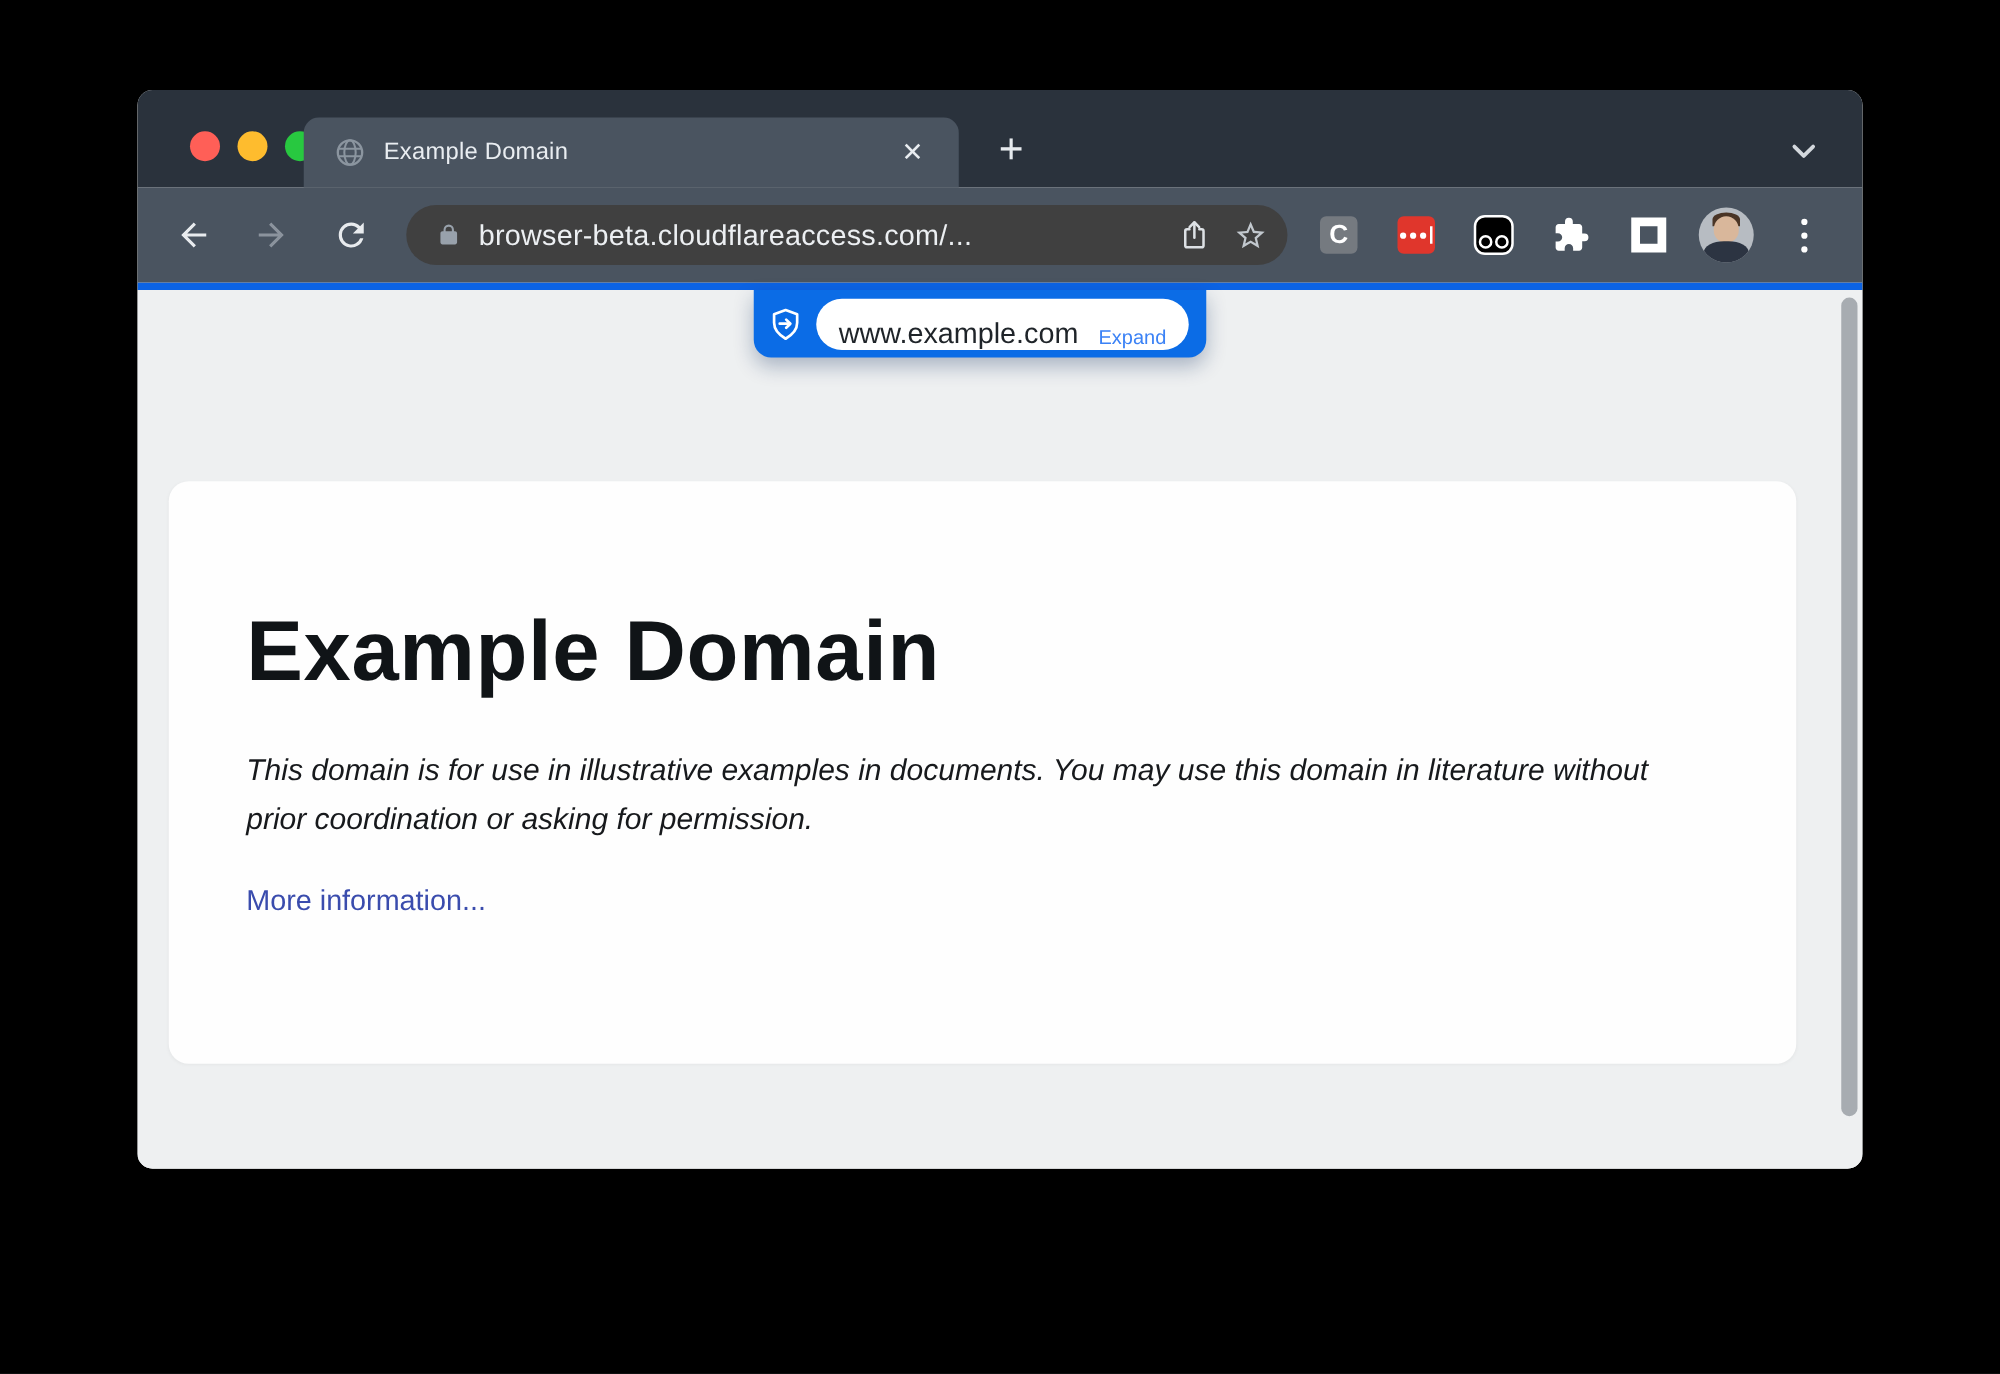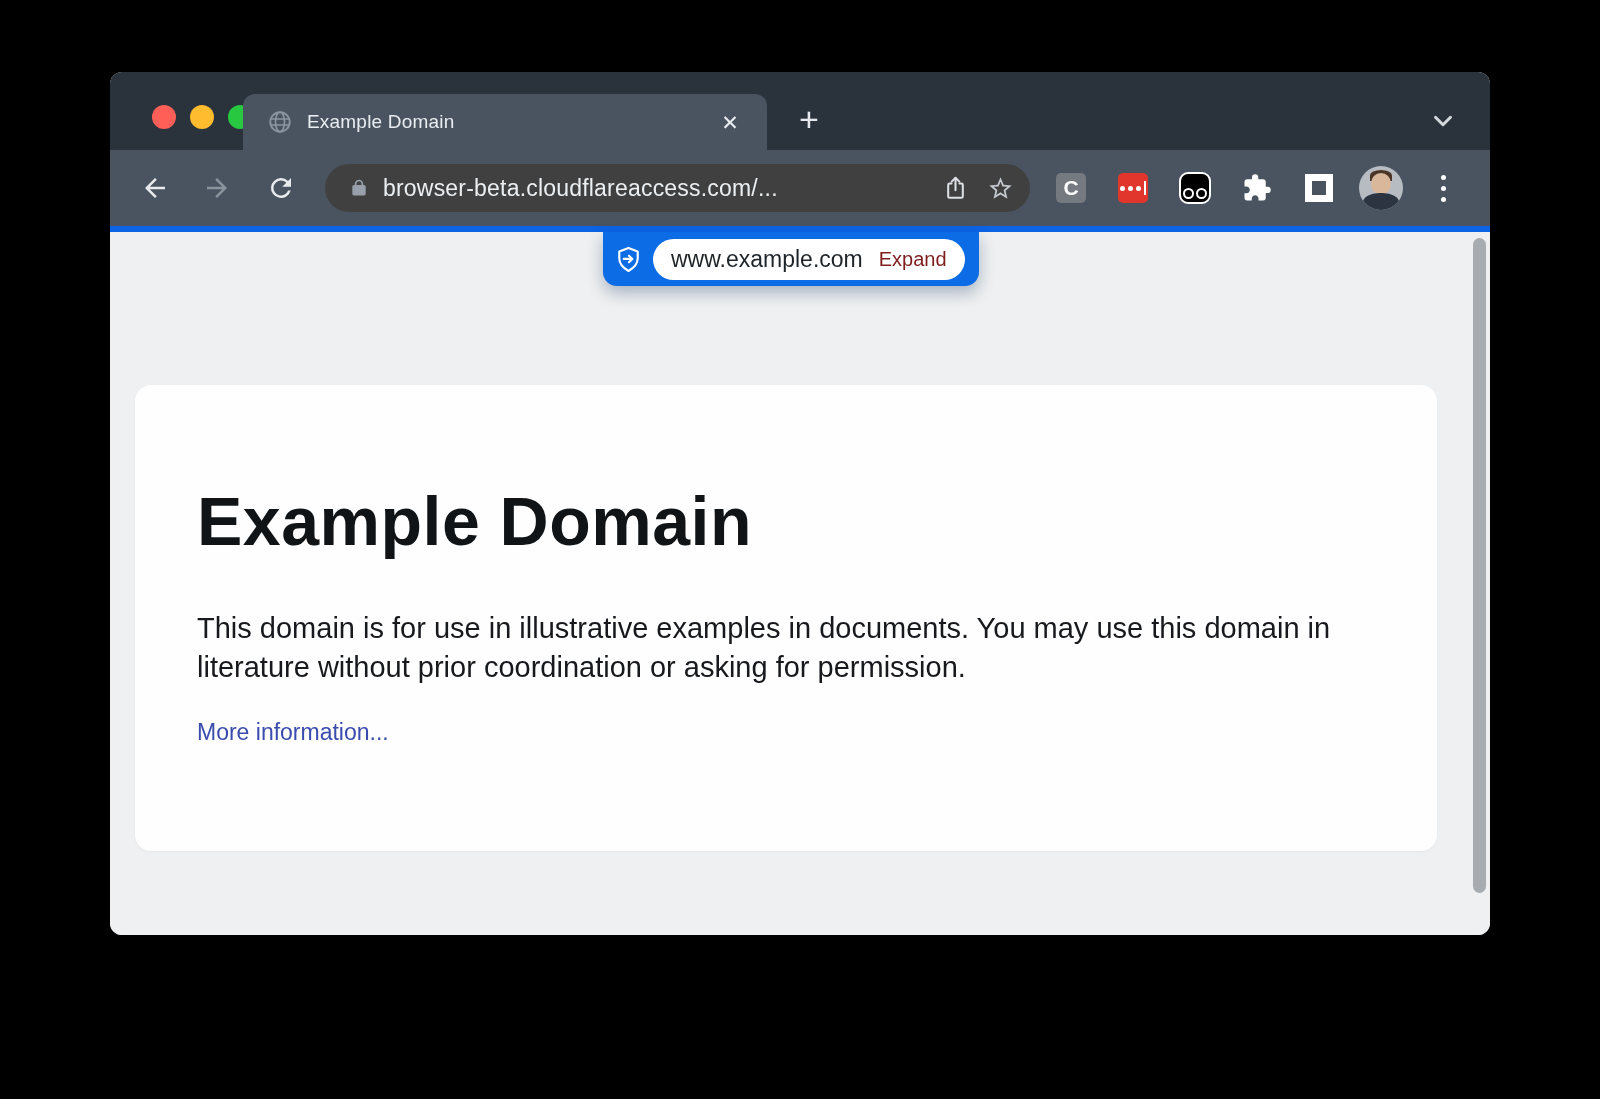--- a/index.html
+++ b/index.html
@@ -80,29 +80,29 @@
   .accent-line { height:6px; background:#0c63e4; }
 
   
   .content { position:relative; height:703px; background:#eef0f1; }
 
   .iso-badge { position:absolute; left:493px; top:0; height:54px; padding:0 14px 0 12px;
                background:#0b6ce6; border-radius:0 0 14px 14px;
                display:flex; align-items:center; box-shadow:0 7px 16px rgba(10,40,90,.30); }
   .iso-badge .shield { width:27px; height:27px; margin-right:11px; flex:0 0 auto; }
   .iso-pill { height:41px; background:#fff; border-radius:21px; padding:0 18px;
-              display:flex; align-items:center; gap:16px; }
+              display:flex; align-items:flex-end; gap:16px; }
   .iso-pill .site   { font-size:23px; color:#1f2429; white-space:nowrap; }
-  .iso-pill .expand { font-size:20px; color:#7f1d1d; white-space:nowrap; }
+  .iso-pill .expand { font-size:16px; color:#3b82f6; white-space:nowrap; }
 
   .card { position:absolute; left:25px; top:153px; width:1302px; height:466px;
           background:#fefefe; border-radius:16px; box-shadow:0 1px 3px rgba(0,0,0,.04);
           padding:100px 62px 0 62px; }
   .card h1 { font-size:68px; line-height:72px; font-weight:bold; color:#101417; letter-spacing:.5px; }
-  .card p  { margin-top:52px; font-size:29px; line-height:39px; color:#17191c; max-width:1150px; }
+  .card p  { margin-top:40px; font-size:24px; line-height:39px; color:#17191c; max-width:1150px;font-style:italic; }
   .card a  { display:inline-block; margin-top:32px; font-size:23px; color:#3a4cad; text-decoration:none; }
 
   .scroll-thumb { position:absolute; right:4px; top:6px; width:13px; height:655px;
                   border-radius:7px; background:#a7acb1; }
 
   svg { display:block; }
 </style>
 </head>
 <body>
 

